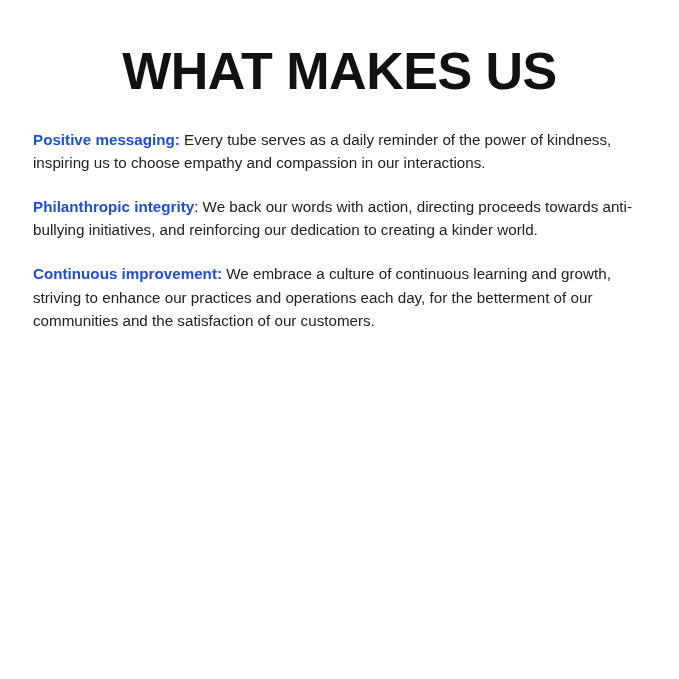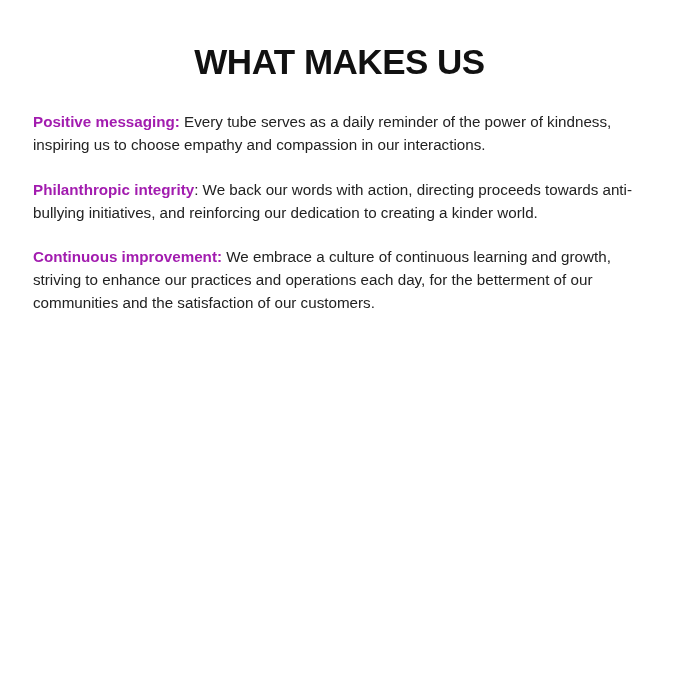--- a/index.html
+++ b/index.html
@@ -17,21 +17,21 @@
   .page {
     width: 679px;
     height: 679px;
     box-sizing: border-box;
     padding: 44px 33px 20px 33px;
     display: flex;
     flex-direction: column;
   }
   .headline {
     text-align: center;
-    font-size: 35px;
+    font-size: 52px;
     line-height: 1.04;
     font-weight: 700;
     letter-spacing: -0.5px;
     color: #111111;
     margin: 0 0 6px 0;
     padding: 0 8px;
   }
   .headline .line {
     display: block;
   }
@@ -43,21 +43,21 @@
     line-height: 1.52;
     color: #222222;
     margin: 0 0 21px 0;
     text-align: left;
   }
   .para:last-child {
     margin-bottom: 16px;
   }
   .lead {
     font-weight: 700;
-    color: #a21caf;
+    color: #1d4ed8;
   }
 </style>
 </head>
 <body>
 
 <div class="page">
 
   <h1 class="headline">
     <span class="line">WHAT MAKES US</span>
   </h1>

